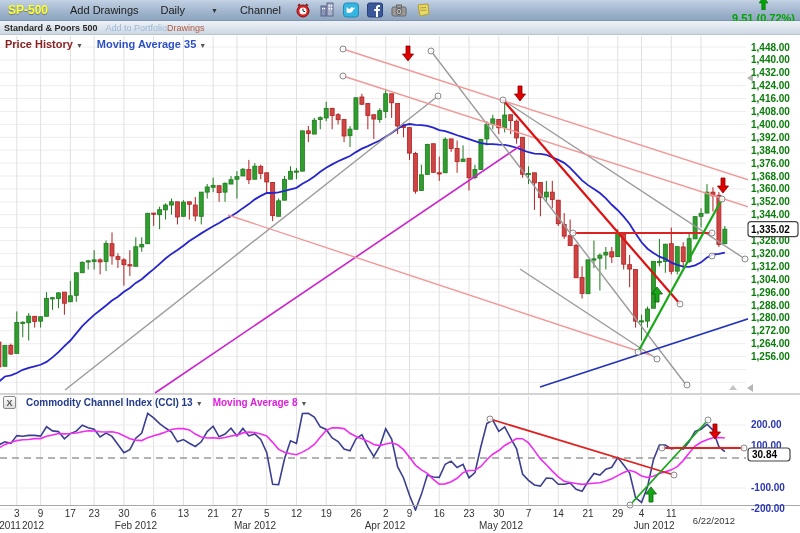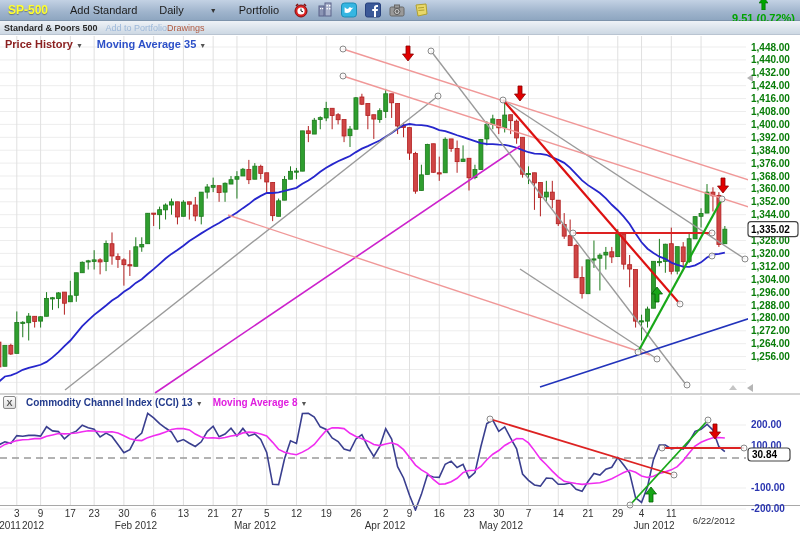--- a/index.html
+++ b/index.html
@@ -36,24 +36,24 @@
   .cci-ma{color:#e020e0;}
   svg text{font-family:"Liberation Sans",sans-serif;}
 </style>
 </head>
 <body>
 
 <div id="app">
 
   <div class="toolbar">
     <span class="sym">SP-500</span>
-    <span class="tb-item">Add Standard</span>
+    <span class="tb-item">Add Drawings</span>
     <span class="tb-item">Daily</span>
     <span class="tb-caret">▼</span>
-    <span class="tb-item">Portfolio</span>
+    <span class="tb-item">Channel</span>
     <span class="tb-icons">
       <svg width="16" height="16">
           <circle cx="8" cy="9" r="6" fill="#d22" stroke="#801010"></circle>
           <circle cx="8" cy="9" r="3.6" fill="#fff"></circle>
           <path d="M8 9 L8 6.6 M8 9 L10 9.8" stroke="#222" stroke-width="1"></path>
           <path d="M3 4 L5 2 M13 4 L11 2" stroke="#801010" stroke-width="1.6"></path>
         </svg>
       <svg width="16" height="16">
           <rect x="2" y="4" width="5" height="10" fill="#8b95b5" stroke="#5a628a"></rect>
           <rect x="8" y="1" width="6" height="13" fill="#aab3cc" stroke="#5a628a"></rect>

